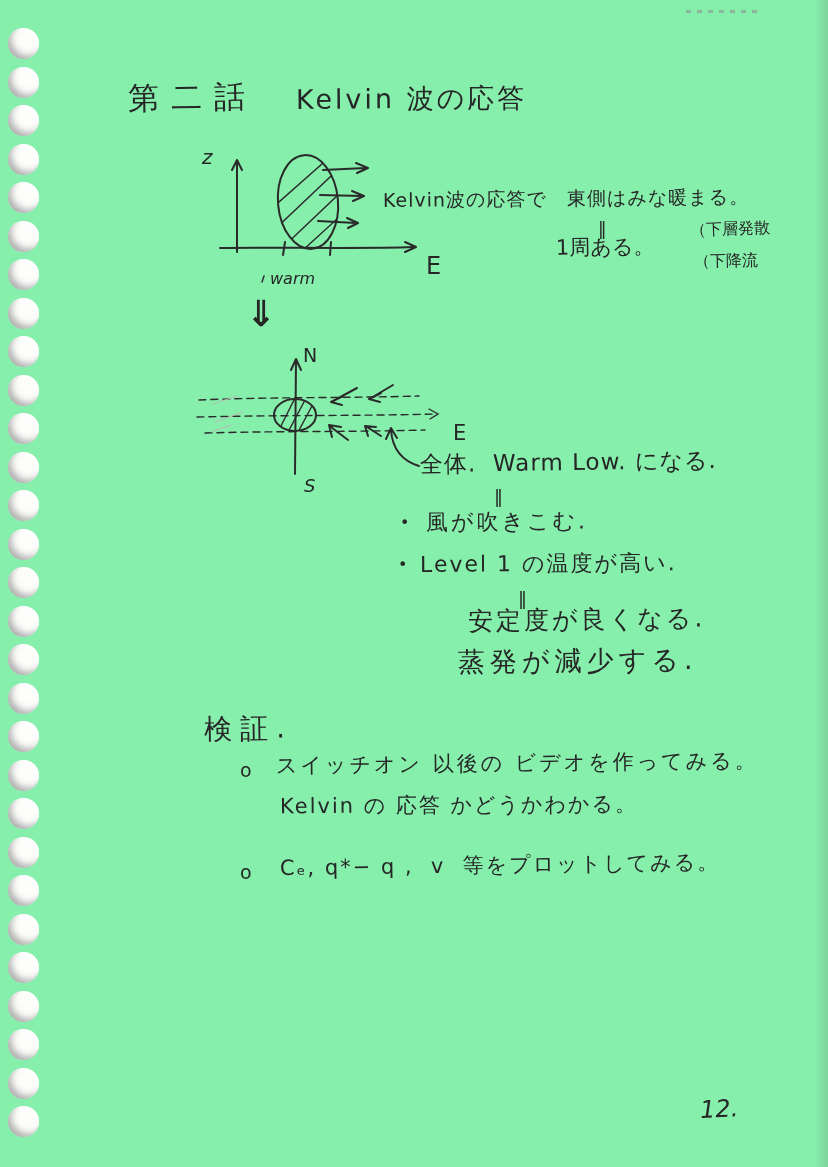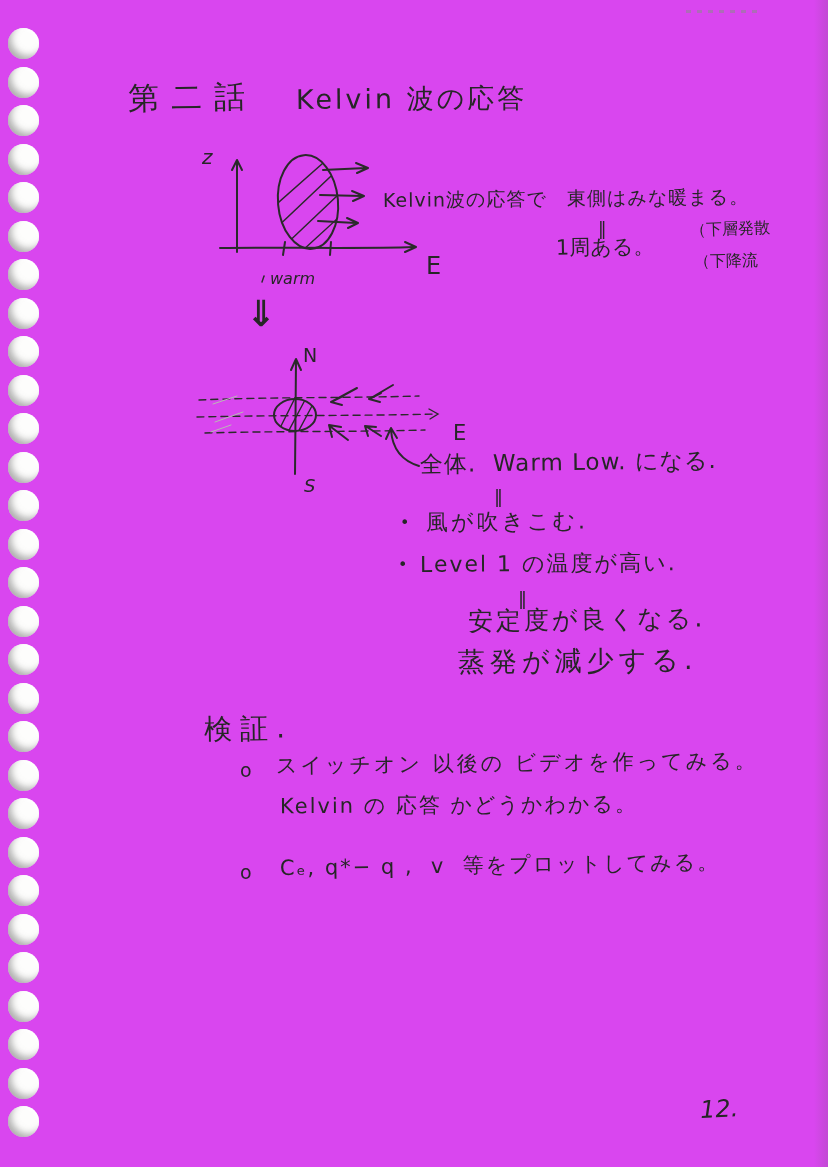--- a/index.html
+++ b/index.html
@@ -1,18 +1,18 @@
 <!DOCTYPE html>
 <html><head>
 <meta charset="utf-8">
 <style>
   html,body{margin:0;padding:0;background:#e8e8e6;}
   #page{
     position:relative;width:828px;height:1167px;margin:0 auto;
-    background:#d946ef;overflow:hidden;
+    background:#86efac;overflow:hidden;
     font-family:"DejaVu Sans","Liberation Sans",sans-serif;
   }
   .hand{
     position:absolute;color:#262626;white-space:pre;
     font-family:"DejaVu Sans","Liberation Sans",sans-serif;
     line-height:1.1;
   }
   .edge-shadow{
     position:absolute;top:0;right:0;width:14px;height:1167px;
     background:linear-gradient(90deg,rgba(0,0,0,0) 0%,rgba(90,90,90,.18) 100%);

